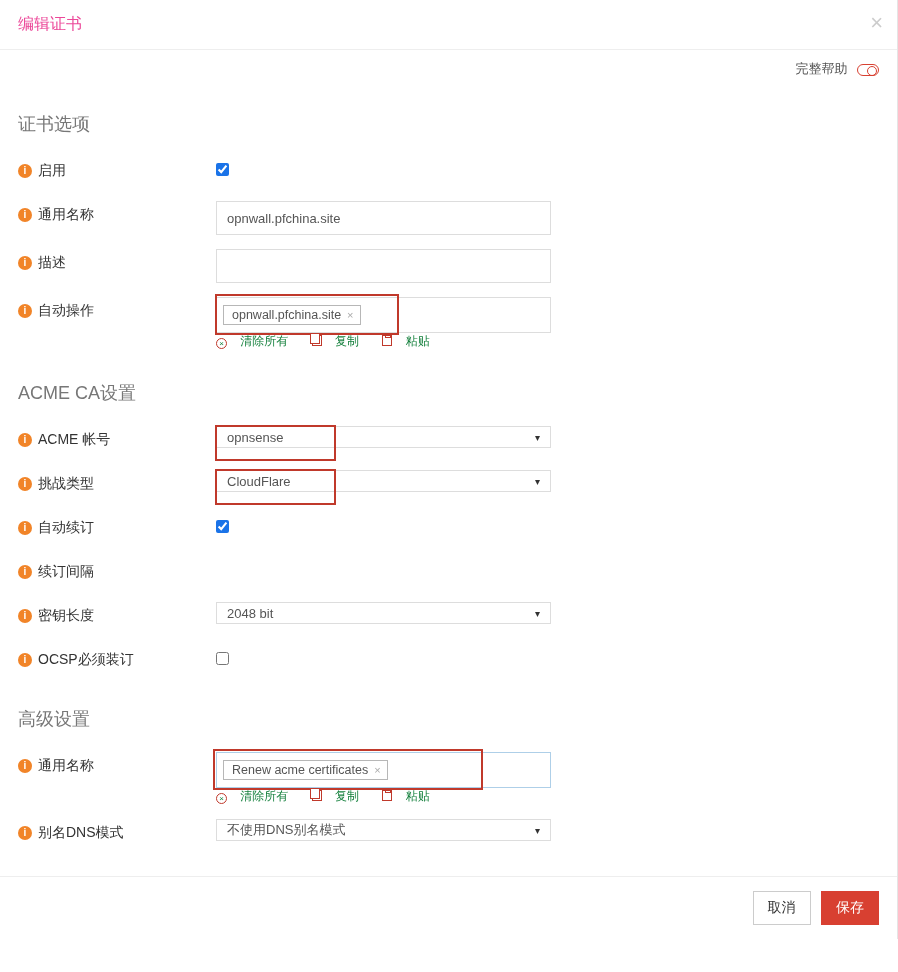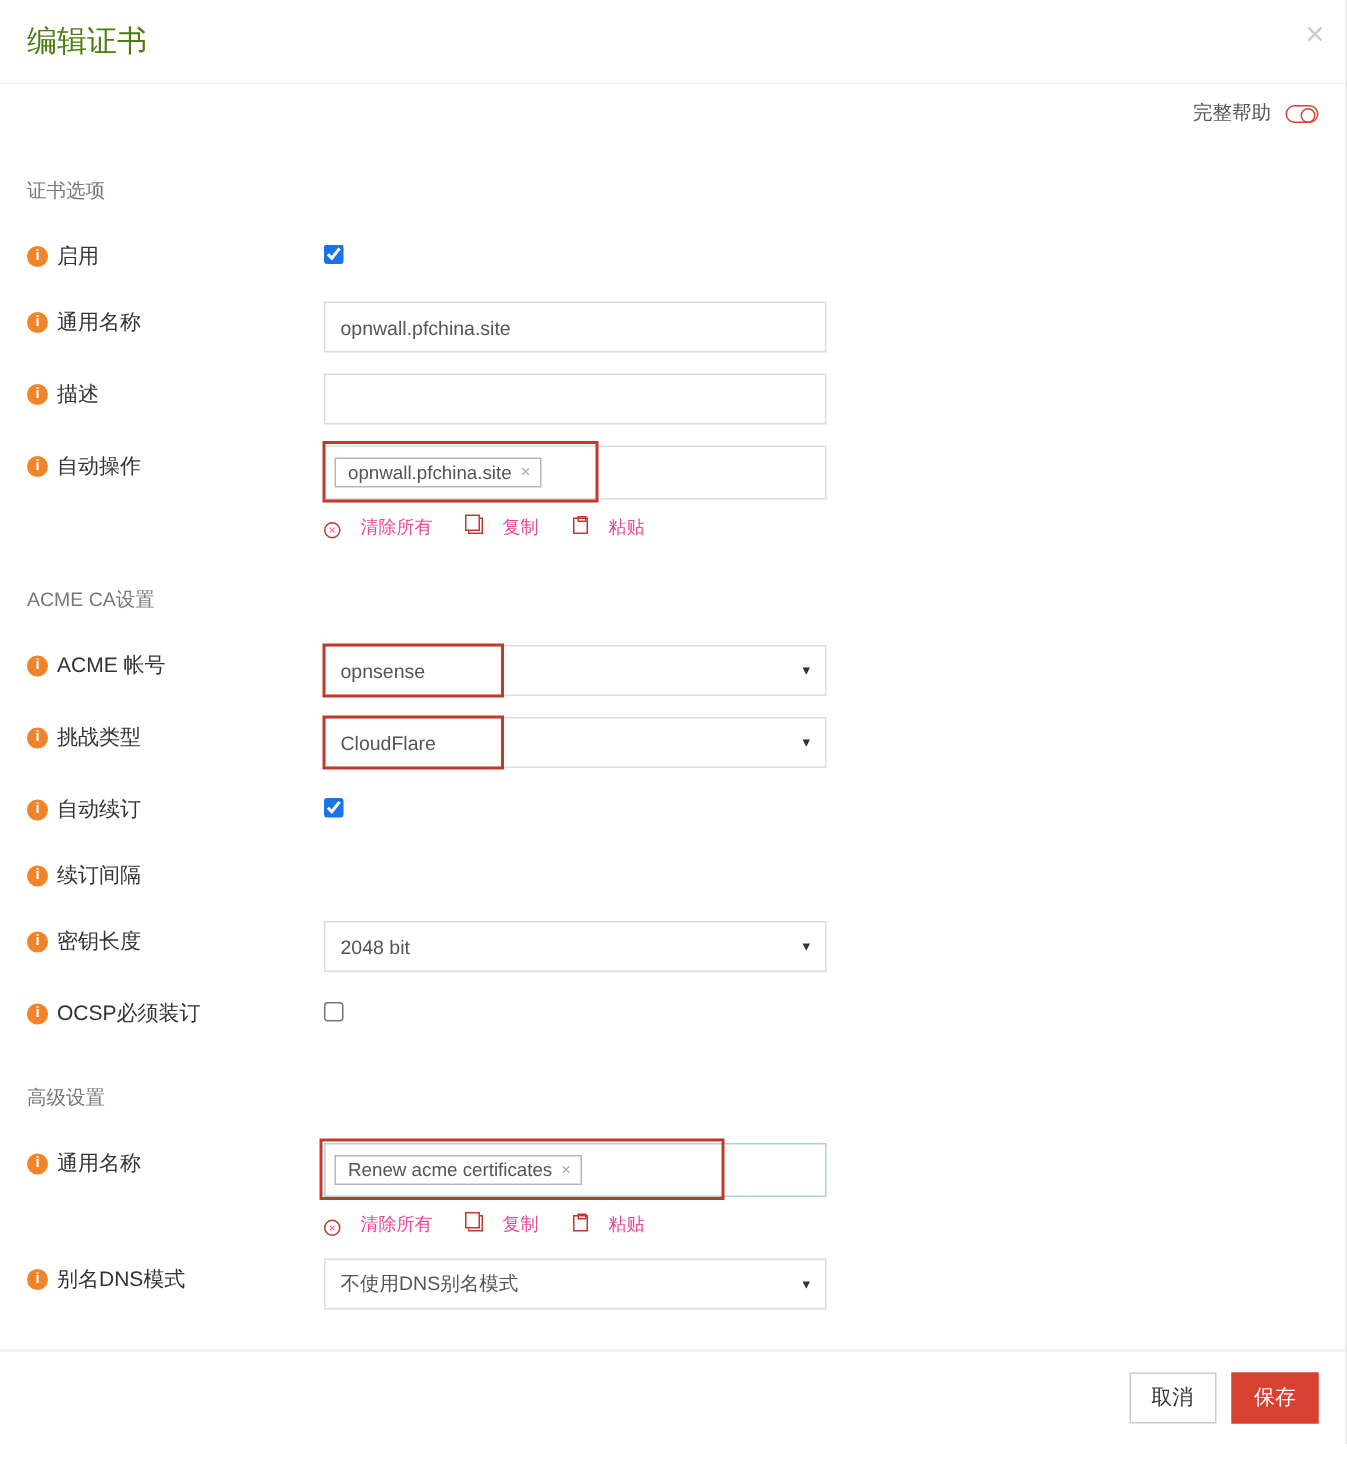--- a/index.html
+++ b/index.html
@@ -13,22 +13,22 @@
     width: 898px;
     border-right: 1px solid #e5e5e5;
     position: relative;
   }
   .modal-header {
     padding: 14px 18px;
     border-bottom: 1px solid #eee;
     position: relative;
   }
   .modal-title {
-    font-size: 20px;
-    color: #4d7c0f;
+    font-size: 16px;
+    color: #ec4899;
     font-weight: 400;
   }
   .close-btn {
     position: absolute;
     right: 14px;
     top: 10px;
     font-size: 22px;
     color: #ccc;
     cursor: pointer;
     font-weight: 300;
@@ -58,21 +58,21 @@
     top: 1px;
     width: 8px;
     height: 8px;
     border: 1px solid #d84031;
     border-radius: 50%;
   }
   .body {
     padding: 0 18px 20px 18px;
   }
   .section-title {
-    font-size: 13px;
+    font-size: 18px;
     color: #777;
     padding: 24px 0 14px 0;
     font-weight: 400;
   }
   .row {
     display: flex;
     align-items: flex-start;
     padding: 7px 0;
     min-height: 44px;
   }
@@ -110,21 +110,21 @@
     width: 335px;
     height: 34px;
     border: 1px solid #ddd;
     padding: 4px 10px;
     font-size: 13px;
     color: #555;
     background: #fff;
   }
   .select {
     width: 335px;
-    height: 34px;
+    height: 22px;
     border: 1px solid #ddd;
     padding: 4px 10px;
     font-size: 13px;
     color: #555;
     background: #fff;
     display: flex;
     align-items: center;
     justify-content: space-between;
     cursor: pointer;
   }
@@ -159,23 +159,23 @@
     color: #aaa;
     cursor: pointer;
   }
   .hl-red {
     position: absolute;
     border: 2px solid #c0392b;
     pointer-events: none;
   }
   .control-wrapper { position: relative; display: inline-block; }
   .tag-actions {
-    margin-top: 10px;
+    margin-top: 0;
     font-size: 12px;
-    color: #ec4899;
+    color: #15803d;
   }
   .tag-actions span { margin-right: 10px; cursor: pointer; }
   .tag-action-icon {
     display: inline-block;
     width: 11px; height: 11px;
     border: 1px solid #c0392b;
     border-radius: 50%;
     text-align: center;
     line-height: 9px;
     font-size: 8px;

